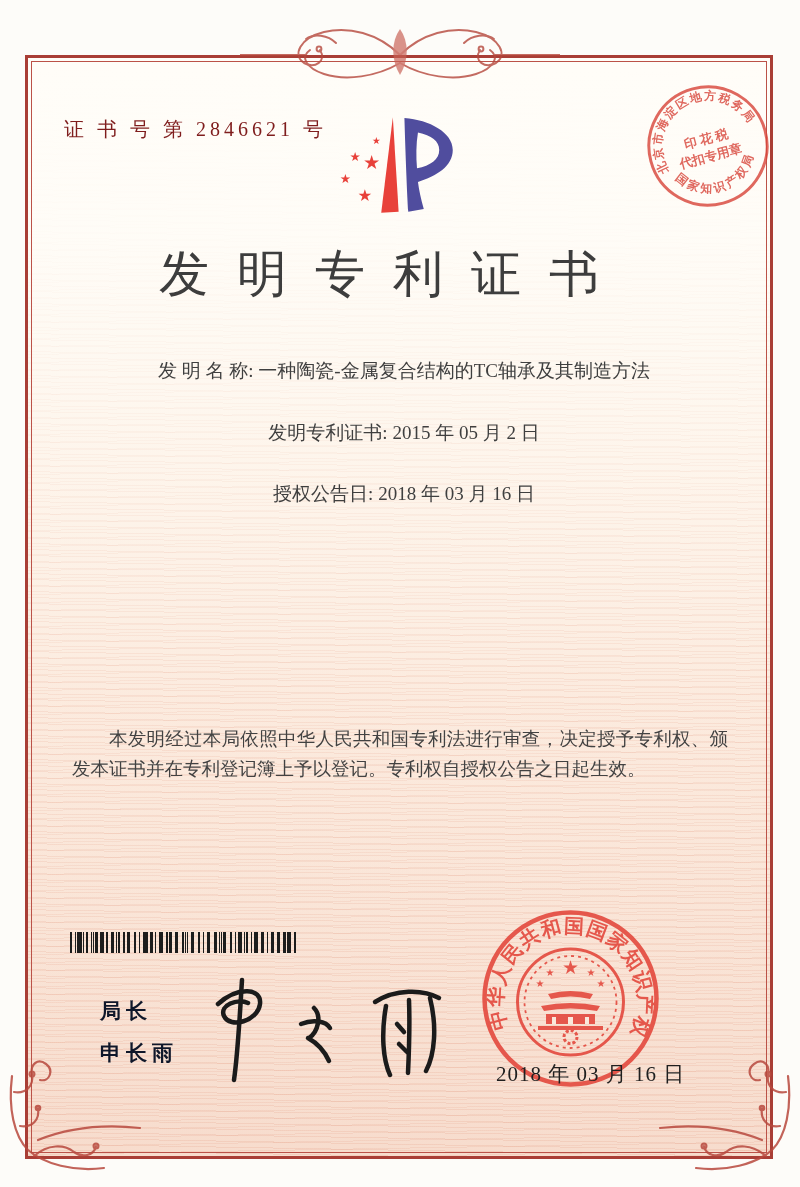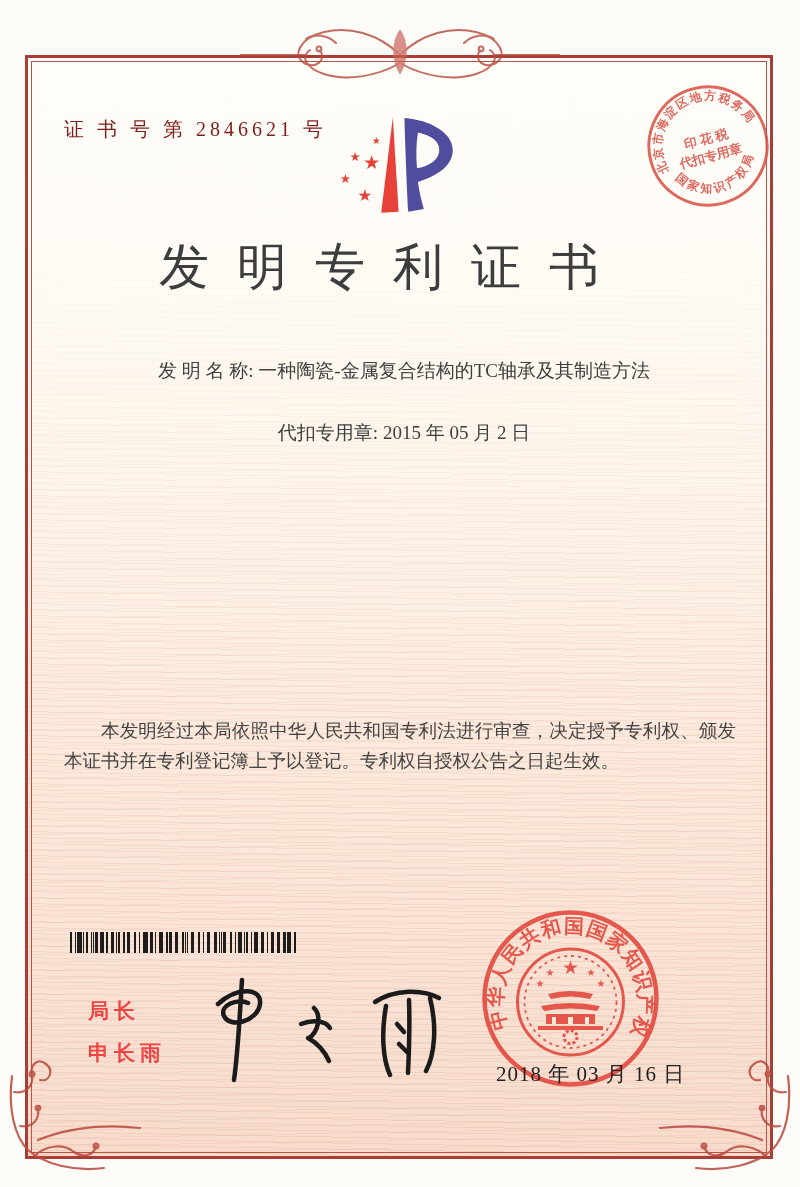--- a/index.html
+++ b/index.html
@@ -19,38 +19,38 @@
       linear-gradient(180deg,#fdf6ee 0%, #fbeadd 55%, #f7dccd 100%);
   }
   .paper::before{
     content:"";position:absolute;inset:3px;border:1px solid #bb5248;pointer-events:none;
   }
   .abs{position:absolute;}
   .cert-number{
     left:64px;top:116px;font-size:20px;letter-spacing:4px;color:#7f1d1d;white-space:pre;
   }
   .title{
-    left:0;top:234px;width:758px;text-align:center;
+    left:0;top:241px;width:758px;text-align:center;
     font-size:50px;color:#3d3d3d;letter-spacing:.56em;padding-left:.56em;box-sizing:border-box;
     font-weight:400;
   }
   .fields{left:64px;top:358px;width:680px;}
   .field-row{height:61.5px;font-size:19px;color:#3f3f3f;white-space:pre;text-align:center;}
   .field-label{white-space:pre;}
   .field-value{white-space:pre;}
   .paragraphs{left:64px;top:716px;width:672px;font-size:18.5px;line-height:30px;color:#424242;text-align:justify;}
-  .paragraphs p{margin:0;text-indent:2em;}
+  .paragraphs p{margin:8px;text-indent:2em;}
   .barcode{
     left:70px;top:932px;width:226px;height:21px;
     background:
       repeating-linear-gradient(90deg,#1d1d1d 0 2px,transparent 2px 5px,#1d1d1d 5px 6px,transparent 6px 9px,#1d1d1d 9px 12px,transparent 12px 16px),
       repeating-linear-gradient(90deg,#1d1d1d 0 1px,transparent 1px 7px,#1d1d1d 7px 9px,transparent 9px 13px,#1d1d1d 13px 14px,transparent 14px 23px);
   }
-  .signer{left:88px;top:997px;font-family:"Liberation Sans","DejaVu Sans",sans-serif;
-    font-size:21px;font-weight:bold;color:#ef4444;letter-spacing:5px;}
+  .signer{left:100px;top:997px;font-family:"Liberation Sans","DejaVu Sans",sans-serif;
+    font-size:21px;font-weight:bold;color:#0f172a;letter-spacing:5px;}
   .signer div{margin-bottom:14px;white-space:pre;}
   .issue-date{left:496px;top:1060px;font-size:21px;color:#1f1f1f;letter-spacing:1px;white-space:pre;z-index:6;}
   .seal-main{left:478px;top:906px;z-index:5;}
   .seal-tax{left:644px;top:82px;transform:rotate(-15deg);z-index:4;}
   .logo{left:325px;top:92px;}
   .signature{left:190px;top:972px;z-index:3;}
   .ornament{z-index:2;pointer-events:none;}
   svg{display:block;}
 </style>
 </head>
@@ -128,21 +128,22 @@
     </text>
     <text x="65" y="62" font-size="13" fill="#d8473c" font-weight="bold" text-anchor="middle">印 花 税</text>
     <text x="65" y="80" font-size="13" fill="#d8473c" font-weight="bold" text-anchor="middle">代扣专用章</text>
   </g>
 </svg>
 
 <div class="abs title">发明专利证书</div>
 
 <div class="abs fields">
   <div class="field-row"><span class="field-label">发 明 名 称: </span><span class="field-value">一种陶瓷-金属复合结构的TC轴承及其制造方法</span></div>
-  <div class="field-row"><span class="field-label">代扣专用章: </span><span class="field-value">2015 年 05 月 2 日</span></div>
+  <div class="field-row"><span class="field-label">发明专利证书: </span><span class="field-value">2015 年 05 月 2 日</span></div>
+  <div class="field-row"><span class="field-label">授权公告日: </span><span class="field-value">2018 年 03 月 16 日</span></div>
 </div>
 
 <div class="abs paragraphs">
   <p>本发明经过本局依照中华人民共和国专利法进行审查，决定授予专利权、颁发本证书并在专利登记簿上予以登记。专利权自授权公告之日起生效。</p>
 </div>
 
 <div class="abs barcode"></div>
 
 <div class="abs signer">
   <div>局长</div>

